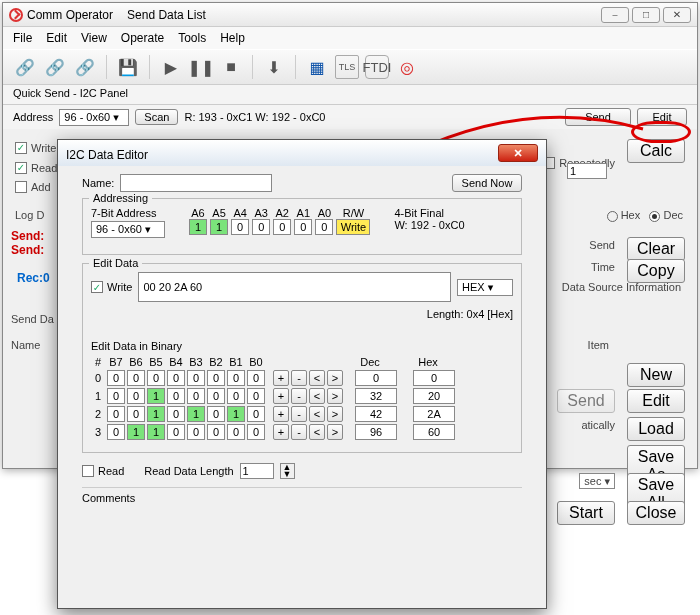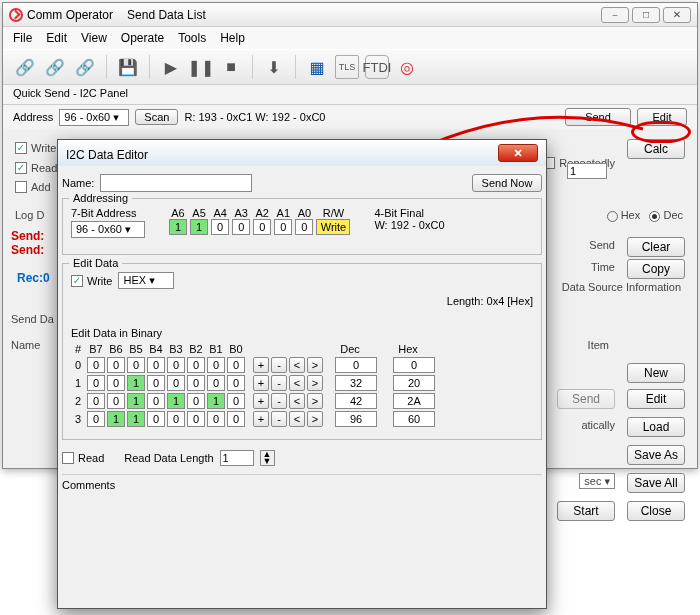--- a/index.html
+++ b/index.html
@@ -14,42 +14,42 @@
   .toolbar { height: 36px; background: linear-gradient(#fafafa,#e8e8e8); border-top: 1px solid #fff; border-bottom: 1px solid #ccc; display: flex; align-items: center; padding: 0 10px; gap: 6px; }
   .tbtn { width: 24px; height: 24px; display: inline-flex; align-items: center; justify-content: center; font-size: 16px; color: #555; }
   .tbtn.amber { color: #d28a00; }
   .tbtn.save { color: #1a4fb3; }
   .tbtn.red { color: #d33; }
   .sep { display: inline-block; width: 1px; height: 24px; background: #ccc; margin: 0 3px; }
   .panelbar { height: 20px; padding: 2px 10px; font-size: 11px; background: #f4f4f4; border-bottom: 1px solid #ccc; }
   .addrbar { height: 24px; display: flex; align-items: center; padding: 0 10px; font-size: 11px; gap: 6px; background: #f4f4f4; }
   .smallbtn { font-size: 11px; padding: 1px 8px; background: linear-gradient(#fdfdfd,#e4e4e4); border: 1px solid #888; border-radius: 3px; }
   .bigbtn { font-size: 11px; padding: 2px 0; width: 58px; text-align: center; background: linear-gradient(#fdfdfd,#e4e4e4); border: 1px solid #888; border-radius: 3px; display: inline-block; }
-  .rbtn { position: absolute; font-size: 12px; padding: 2px 0; width: 58px; text-align: center; background: linear-gradient(#fdfdfd,#e4e4e4); border: 1px solid #888; border-radius: 3px; margin-left: 8px; }
+  .rbtn { position: absolute; font-size: 16px; padding: 2px 0; width: 58px; text-align: center; background: linear-gradient(#fdfdfd,#e4e4e4); border: 1px solid #888; border-radius: 3px; margin-left: 8px; }
   .chk { display: inline-flex; align-items: center; font-size: 11px; gap: 4px; }
   .chk .box { width: 12px; height: 12px; border: 1px solid #777; background: #fff; display: inline-flex; align-items: center; justify-content: center; font-size: 10px; color: #2a6; }
   .sel { font-size: 11px; padding: 1px 4px; border: 1px solid #888; background: #fff; }
   .spin { font-size: 11px; width: 40px; border: 1px solid #888; padding: 1px 2px; }
   .bodybg { position: absolute; top: 130px; bottom: 0; left: 0; right: 0; background: #f0f0f0; filter: blur(0px); }
   .bgrow { position: absolute; font-size: 11px; color: #444; }
   .radio { width: 11px; height: 11px; border: 1px solid #666; border-radius: 50%; display: inline-block; vertical-align: middle; position: relative; }
   .radio.sel::after { content: ""; width: 5px; height: 5px; background: #333; border-radius: 50%; position: absolute; top: 2px; left: 2px; }
   
   .logtext { font-family: monospace; font-size: 12px; }
   .send { color: #c00; font-weight: bold; }
   .rec { color: #06c; font-weight: bold; margin-left: 6px; }
   
   .ann-ellipse { position: absolute; border: 3px solid #d00; border-radius: 50%/60%; z-index: 20; }
   .ann-arrow { position: absolute; z-index: 20; }
   
   .dlg { position: absolute; left: 54px; top: 136px; width: 490px; height: 470px; border: 1px solid #555; background: #f0f0f0; box-shadow: 0 6px 18px rgba(0,0,0,.5); z-index: 30; }
   .dlg-title { height: 26px; background: linear-gradient(#fff,#dfe8f2); display: flex; align-items: flex-end; padding: 4px 8px; font-size: 12px; }
   .dlg-title .spacer { flex: 1; }
   .dlg-close { width: 40px; height: 18px; background: linear-gradient(#e86,#c21); border: 1px solid #921; border-radius: 3px; color: #fff; display: flex; align-items: center; justify-content: center; font-size: 11px; font-weight: bold; }
-  .dlg-body { padding: 8px 4px; font-size: 11px; }
+  .dlg-body { padding: 8px 24px; font-size: 11px; }
   .row { display: flex; align-items: center; gap: 6px; margin-bottom: 6px; }
   .txt { border: 1px solid #888; background: #fff; padding: 1px 4px; font-size: 11px; min-width: 90px; height: 18px; }
   .group { border: 1px solid #bbb; padding: 8px 8px 10px; margin: 4px 0 8px; position: relative; }
   .gtitle { position: absolute; top: -7px; left: 6px; background: #f0f0f0; padding: 0 4px; font-size: 11px; }
   .bitcell { width: 18px; height: 16px; border: 1px solid #888; background: #fff; display: inline-flex; align-items: center; justify-content: center; font-size: 11px; }
   .bitcell.green { background: #7be37b; }
   .bithead { width: 18px; text-align: center; display: inline-block; font-size: 11px; }
   .rwcell { width: 34px; height: 16px; border: 1px solid #888; background: #ffeb55; display: inline-flex; align-items: center; justify-content: center; font-size: 11px; }
   .opbtn { width: 16px; height: 16px; border: 1px solid #888; background: linear-gradient(#fdfdfd,#e4e4e4); display: inline-flex; align-items: center; justify-content: center; font-size: 11px; border-radius: 2px; }
   .valbox { width: 42px; height: 16px; border: 1px solid #888; background: #fff; display: inline-flex; align-items: center; justify-content: center; font-size: 11px; }
@@ -239,20 +239,21 @@
         </div>
       </div>
 
       <div class="group">
         <span class="gtitle">Edit Data</span>
         <div class="row">
           <span class="chk">
               <span class="box">✓</span>
               <span>Write</span>
             </span>
+          <input class="txt" style="flex: 1 1 0%; height: 30px;" value="00 20 2A 60">
           <span class="sel" style="min-width:56px"><span>HEX</span> ▾</span>
         </div>
         <div style="text-align:right">Length: 0x4 [Hex]</div>
 
         <div style="margin-top:20px">Edit Data in Binary</div>
 
         <div class="editrow" style="gap:2px;margin-top:4px">
           <span style="width:14px;text-align:center">#</span>
           <span class="bithead">B7</span>
           <span class="bithead">B6</span>

